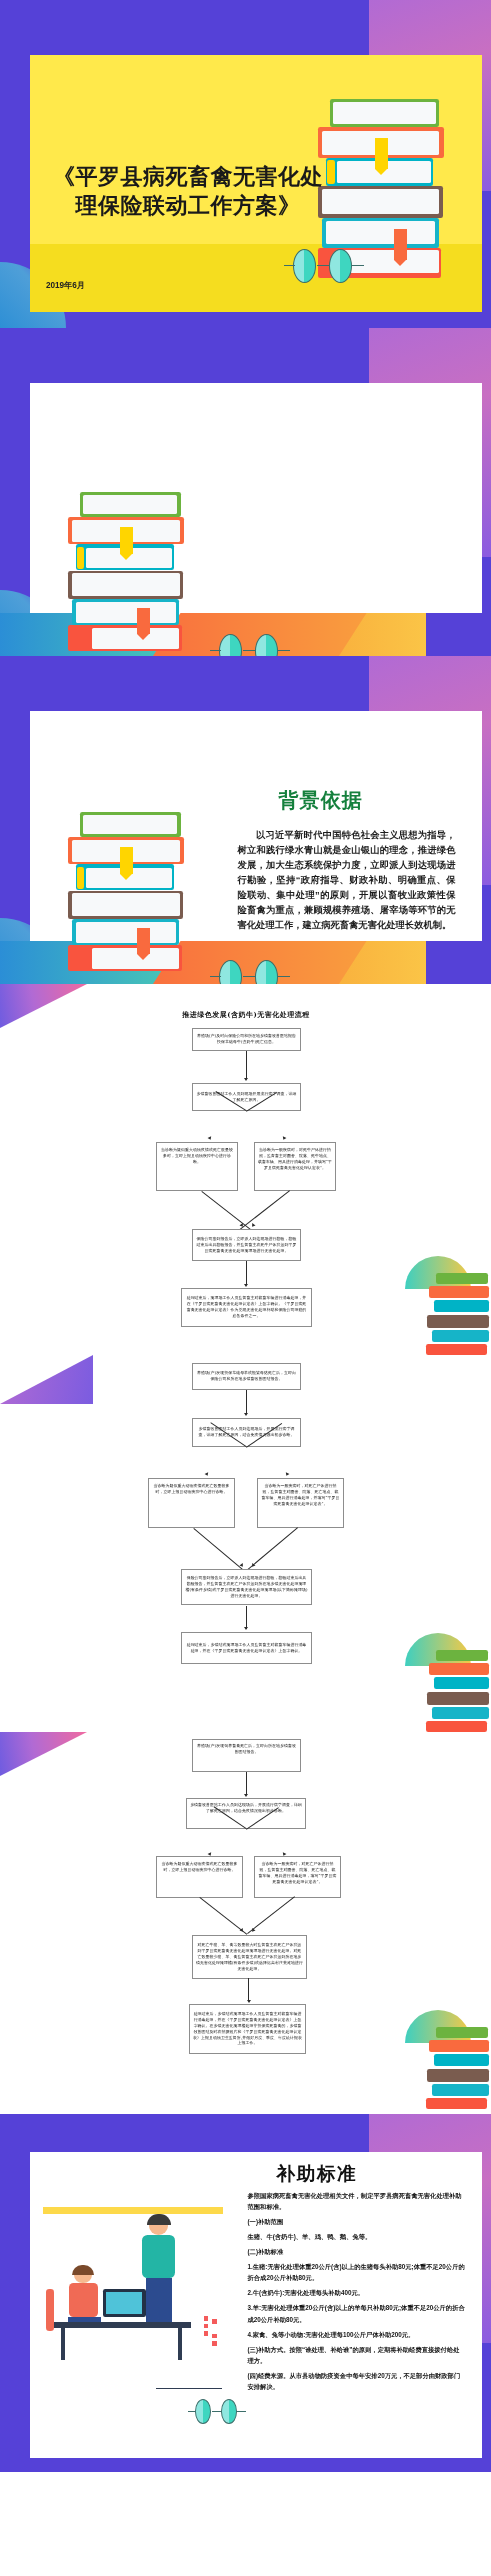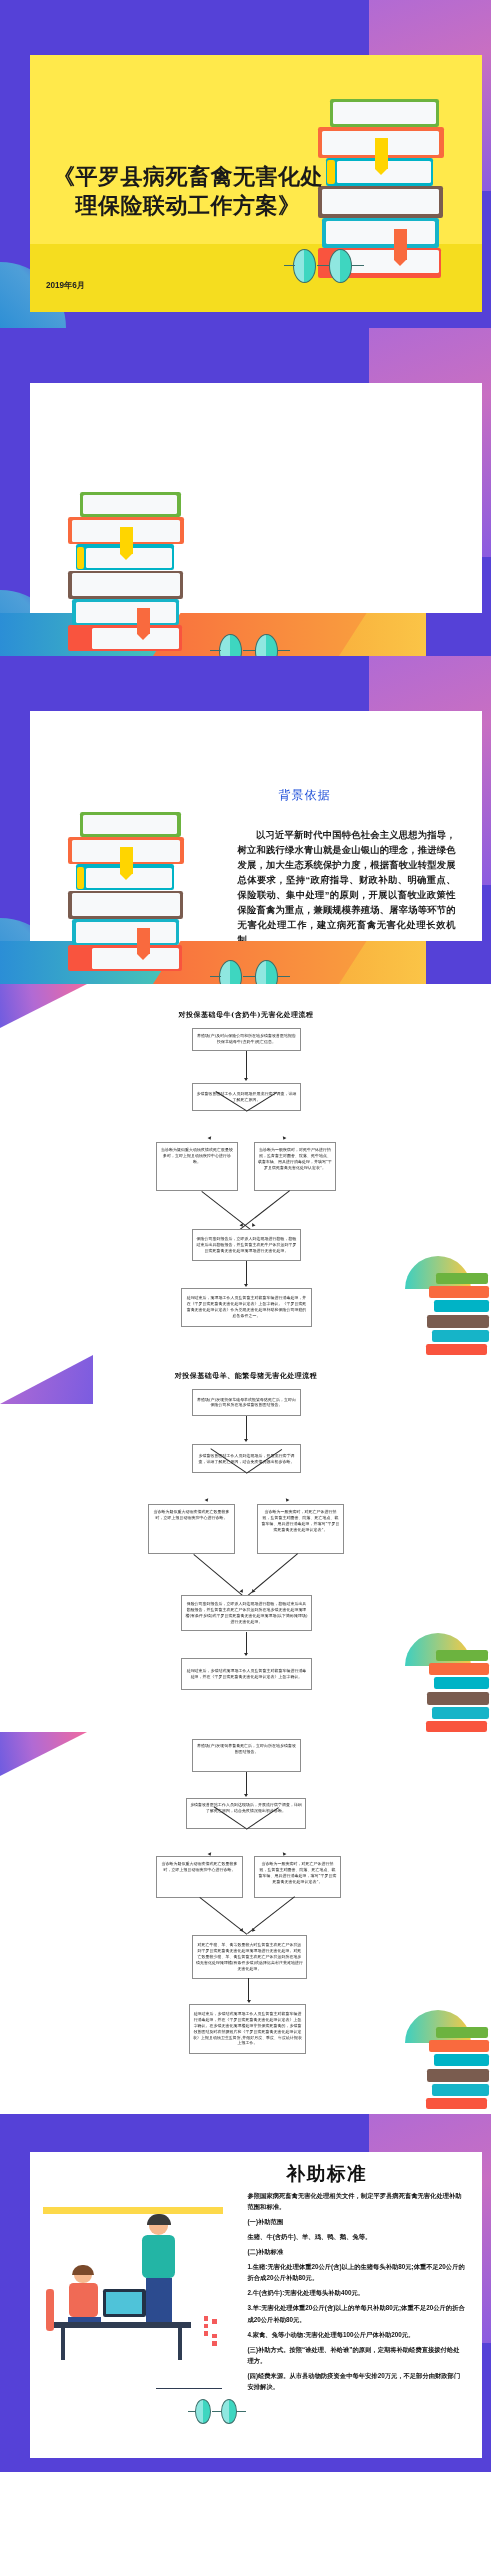--- a/index.html
+++ b/index.html
@@ -169,23 +169,23 @@
   .body-text {
     position: absolute;
     font-size: 9.3px;
     line-height: 1.62;
     color: #1d1d1d;
     font-weight: bold;
     text-align: justify;
   }
   .section-title {
     position: absolute;
-    font-size: 12px;
-    font-weight: normal;
-    color: #1d4ed8;
+    font-size: 20px;
+    font-weight: bold;
+    color: #15803d;
     letter-spacing: 1.1px;
   }
 
   
   .flow-slide {
     position: relative;
     width: 492px;
     background: #ffffff;
     overflow: hidden;
   }
@@ -403,33 +403,33 @@
       <div class="glasses" style="left:180px; top:249px; width:82px; height:38px;">
         <div class="lens" style="left:9.8px; top:0;"></div>
         <div class="lens" style="left:45px; top:0;"></div>
         <div class="bridge" style="left:33px; top:16.4px; width:13px;"></div>
         <div class="bridge" style="left:0; top:16.4px; width:11px;"></div>
         <div class="bridge" style="left:68px; top:16.4px; width:12px;"></div>
       </div>
 
       <div class="section-title" style="left:249px; top:76px;">背景依据</div>
 
-      <div class="body-text" style="left:208px; top:117px; width:218px; text-indent:2em;">以习近平新时代中国特色社会主义思想为指导，树立和践行绿水青山就是金山银山的理念，推进绿色发展，加大生态系统保护力度，根据畜牧业转型发展总体要求，坚持“政府指导、财政补助、明确重点、保险联动、集中处理”的原则，开展以畜牧业政策性保险畜禽为重点，兼顾规模养殖场、屠宰场等环节的无害化处理工作，建立病死畜禽无害化处理长效机制。</div>
+      <div class="body-text" style="left:208px; top:117px; width:218px; text-indent:2em;">以习近平新时代中国特色社会主义思想为指导，树立和践行绿水青山就是金山银山的理念，推进绿色发展，加大生态系统保护力度，立即派人到达现场进行勘验，坚持“政府指导、财政补助、明确重点、保险联动、集中处理”的原则，开展以畜牧业政策性保险畜禽为重点，兼顾规模养殖场、屠宰场等环节的无害化处理工作，建立病死畜禽无害化处理长效机制。</div>
     </div>
 
     <div class="ribbon">
       <div class="r1"></div>
       <div class="r2"></div>
       <div class="r3"></div>
       <div class="r4"></div>
     </div>
   </section>
 
   <section class="flow-slide" style="height:371px;">
-    <div class="flow-title" style="padding-top:26px;">对投保基础母牛(含奶牛)无害化处理流程</div>
+    <div class="flow-title" style="padding-top:26px;">推进绿色发展(含奶牛)无害化处理流程</div>
 
     <div class="fc" style="width:240px; height:317px; margin-top:7.6px;">
       <div class="node" style="left:66px; top:0; width:109px; height:23px; display:flex; align-items:center; justify-content:center;">养殖场(户)及时向保险公司和所在地乡镇畜牧兽医站报告投保基础母牛(含奶牛)死亡信息。</div>
       <div class="edge v" style="left:120px; top:23px; height:28px;"></div>
       <div class="arrow-d" style="left:118px; top:50px;"></div>
 
       <div class="node" style="left:66px; top:55px; width:109px; height:28px; display:flex; align-items:center; justify-content:center;">乡镇畜牧兽医站工作人员到现场开展流行病学调查，详细了解死亡原因。</div>
 
       <div class="diag" style="left:120px; top:83px; width:36px; transform:rotate(212deg);"></div>
       <div class="diag" style="left:120px; top:83px; width:36px; transform:rotate(-32deg);"></div>
@@ -458,21 +458,20 @@
       <div class="book" style="top:13px; left:3.3px; width:60px; height:12px; background:#f96a3e;"></div>
       <div class="book" style="top:27px; left:7.6px; width:55px; height:12px; background:#00b3c6;"></div>
       <div class="book" style="top:42px; left:1.1px; width:62px; height:13px; background:#7a5c4f;"></div>
       <div class="book" style="top:57px; left:5.5px; width:57px; height:12px; background:#16b4c8;"></div>
       <div class="book" style="top:71px; left:0; width:61px; height:11px; background:#f9543e;"></div>
     </div>
     <div class="deco-wedge2" style="left:0; top:0;"></div>
   </section>
 
   <section class="flow-slide" style="height:377px;">
-    <div class="flow-title" style="padding-top:16.4px;">对投保基础母羊、能繁母猪无害化处理流程</div>
 
     <div class="fc" style="width:240px; height:328px; margin-top:7.6px;">
       <div class="node" style="left:66px; top:0; width:109px; height:27px; display:flex; align-items:center; justify-content:center;">养殖场(户)发现投保基础母羊或能繁母猪死亡后，立即向保险公司和所在地乡镇畜牧兽医站报告。</div>
       <div class="edge v" style="left:120px; top:27px; height:24px;"></div>
       <div class="arrow-d" style="left:118px; top:50px;"></div>
 
       <div class="node" style="left:66px; top:55px; width:109px; height:29.5px; display:flex; align-items:center; justify-content:center;">乡镇畜牧兽医站工作人员到达现场后，开展流行病学调查，详细了解死亡原因，结合免疫情况做出初步诊断。</div>
 
       <div class="diag" style="left:120px; top:84px; width:43px; transform:rotate(214deg);"></div>
       <div class="diag" style="left:120px; top:84px; width:43px; transform:rotate(-34deg);"></div>
@@ -595,21 +594,21 @@
 
       <div class="glasses" style="left:158px; top:247px; width:60px; height:29.5px;">
         <div class="lens" style="left:7.6px; top:0; width:16.4px; height:25px;"></div>
         <div class="lens" style="left:33px; top:0; width:16.4px; height:25px;"></div>
         <div class="bridge" style="left:24px; top:12px; width:9.8px;"></div>
         <div class="bridge" style="left:0; top:12px; width:8.7px;"></div>
         <div class="bridge" style="left:49px; top:12px; width:9.8px;"></div>
       </div>
       <div style="position:absolute; left:126px; top:236px; width:66px; height:1.1px; background:#2f3c52;"></div>
 
-      <div class="final-title" style="left:257px; top:8.7px;">补助标准</div>
+      <div class="final-title" style="left:247px; top:8.7px;">补助标准</div>
 
       <div class="final-body" style="left:218px; top:38px; width:218px;">
         <p>参照国家病死畜禽无害化处理相关文件，制定平罗县病死畜禽无害化处理补助范围和标准。</p>
         <p>(一)补助范围</p>
         <p>生猪、牛(含奶牛)、羊、鸡、鸭、鹅、兔等。</p>
         <p>(二)补助标准</p>
         <p>1.生猪:无害化处理体重20公斤(含)以上的生猪每头补助80元;体重不足20公斤的折合成20公斤补助80元。</p>
         <p>2.牛(含奶牛):无害化处理每头补助400元。</p>
         <p>3.羊:无害化处理体重20公斤(含)以上的羊每只补助80元;体重不足20公斤的折合成20公斤补助80元。</p>
         <p>4.家禽、兔等小动物:无害化处理每100公斤尸体补助200元。</p>

